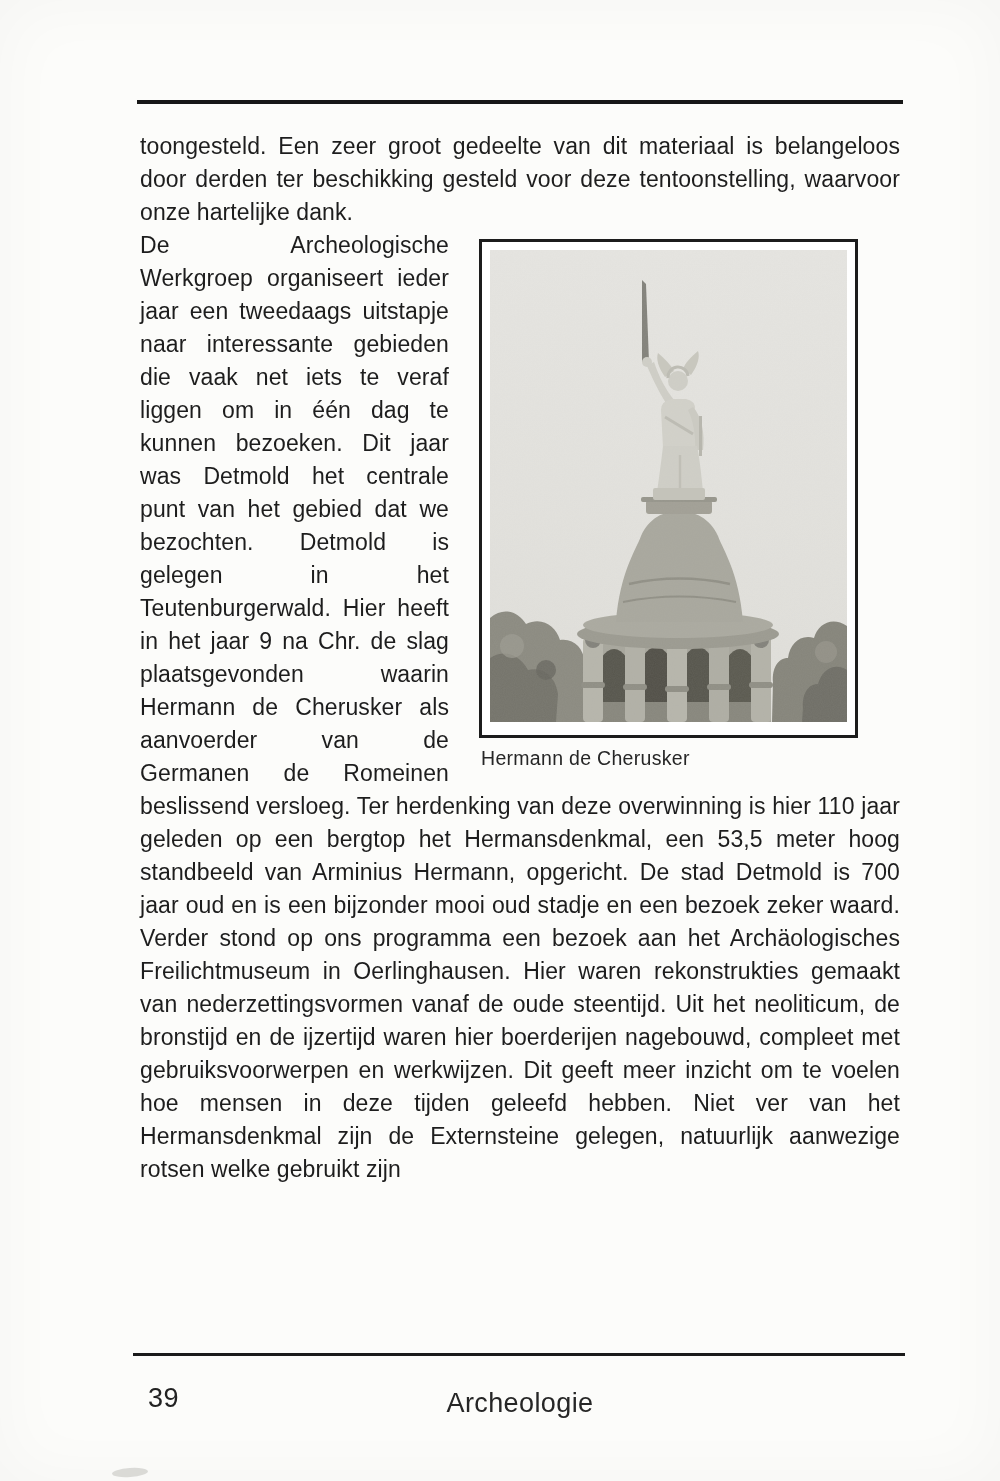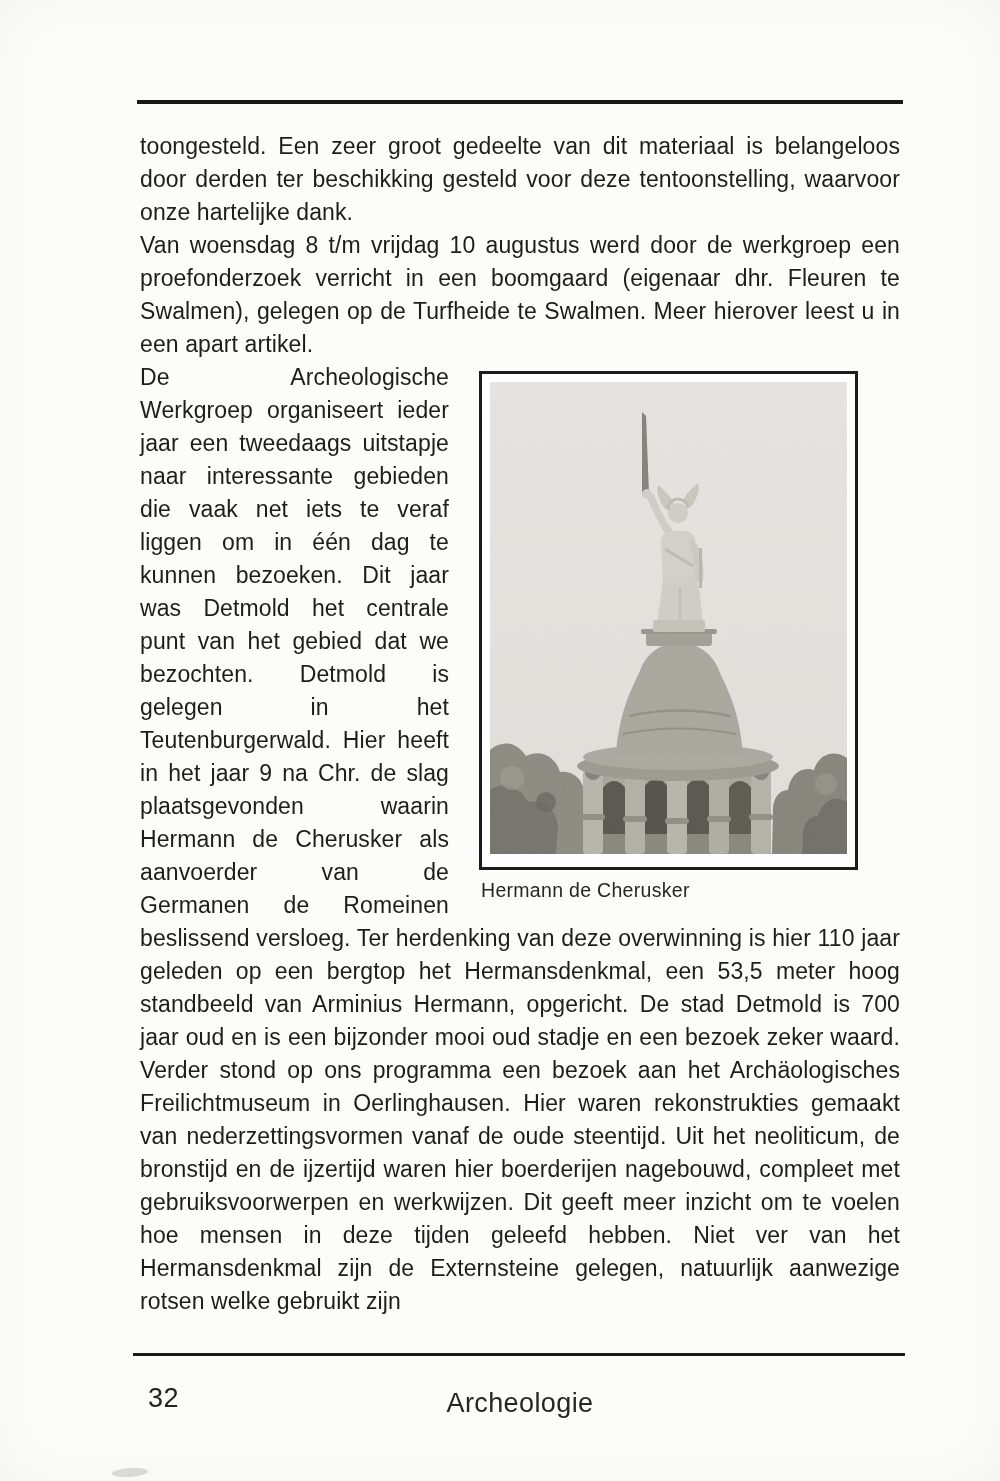--- a/index.html
+++ b/index.html
@@ -68,21 +68,20 @@
 </style>
 </head>
 <body>
 
 <div class="page">
 
   <div class="rule-top"></div>
 
   <div class="content">
     <p>toongesteld. Een zeer groot gedeelte van dit materiaal is belangeloos door derden ter beschikking gesteld voor deze tentoonstelling, waarvoor onze hartelijke dank.</p>
-    <p>Van woensdag 8 t/m vrijdag 10 augustus werd door de werkgroep een proefonderzoek verricht in een boomgaard (eigenaar dhr. Fleuren te Swalmen), gelegen op de Turfheide te Swalmen. Meer hierover leest u in een apart artikel.</p>
 
     <figure class="photo">
       <div class="photo-frame">
         <svg viewBox="0 0 357 472" xmlns="http://www.w3.org/2000/svg" preserveAspectRatio="none" role="img">
           <defs>
             <filter id="grain" x="0" y="0" width="100%" height="100%">
               <feTurbulence type="fractalNoise" baseFrequency="0.9" numOctaves="2" stitchTiles="stitch"></feTurbulence>
               <feColorMatrix type="matrix" values="0 0 0 0 0.55  0 0 0 0 0.55  0 0 0 0 0.53  0 0 0 0.10 0"></feColorMatrix>
             </filter>
             <linearGradient id="skyg" x1="0" y1="0" x2="0" y2="1">
@@ -172,17 +171,17 @@
         </svg>
       </div>
       <figcaption>Hermann de Cherusker</figcaption>
     </figure>
 
     <p>De Archeologische Werkgroep organiseert ieder jaar een tweedaags uitstapje naar interessante gebieden die vaak net iets te veraf liggen om in één dag te kunnen bezoeken. Dit jaar was Detmold het centrale punt van het gebied dat we bezochten. Detmold is gelegen in het Teutenburgerwald. Hier heeft in het jaar 9 na Chr. de slag plaatsgevonden waarin Hermann de Cherusker als aanvoerder van de Germanen de Romeinen beslissend versloeg. Ter herdenking van deze overwinning is hier 110 jaar geleden op een bergtop het Hermansdenkmal, een 53,5 meter hoog standbeeld van Arminius Hermann, opgericht. De stad Detmold is 700 jaar oud en is een bijzonder mooi oud stadje en een bezoek zeker waard. Verder stond op ons programma een bezoek aan het Archäologisches Freilichtmuseum in Oerlinghausen. Hier waren rekonstrukties gemaakt van nederzettingsvormen vanaf de oude steentijd. Uit het neoliticum, de bronstijd en de ijzertijd waren hier boerderijen nagebouwd, compleet met gebruiksvoorwerpen en werkwijzen. Dit geeft meer inzicht om te voelen hoe mensen in deze tijden geleefd hebben. Niet ver van het Hermansdenkmal zijn de Externsteine gelegen, natuurlijk aanwezige rotsen welke gebruikt zijn</p>
   </div>
 
   <div class="rule-bottom"></div>
 
-  <div class="footer-page-number">32</div>
+  <div class="footer-page-number">39</div>
   <div class="footer-section">Archeologie</div>
 
   <div class="smudge"></div>
 </div>
 
 </body></html>

